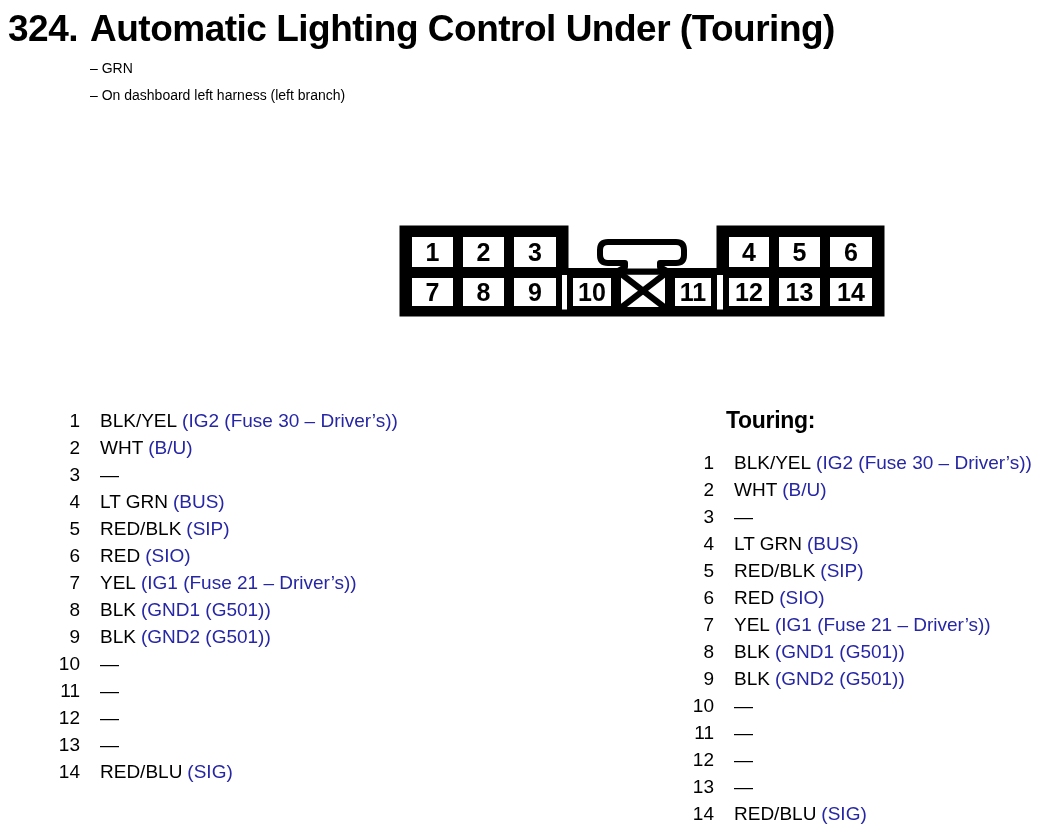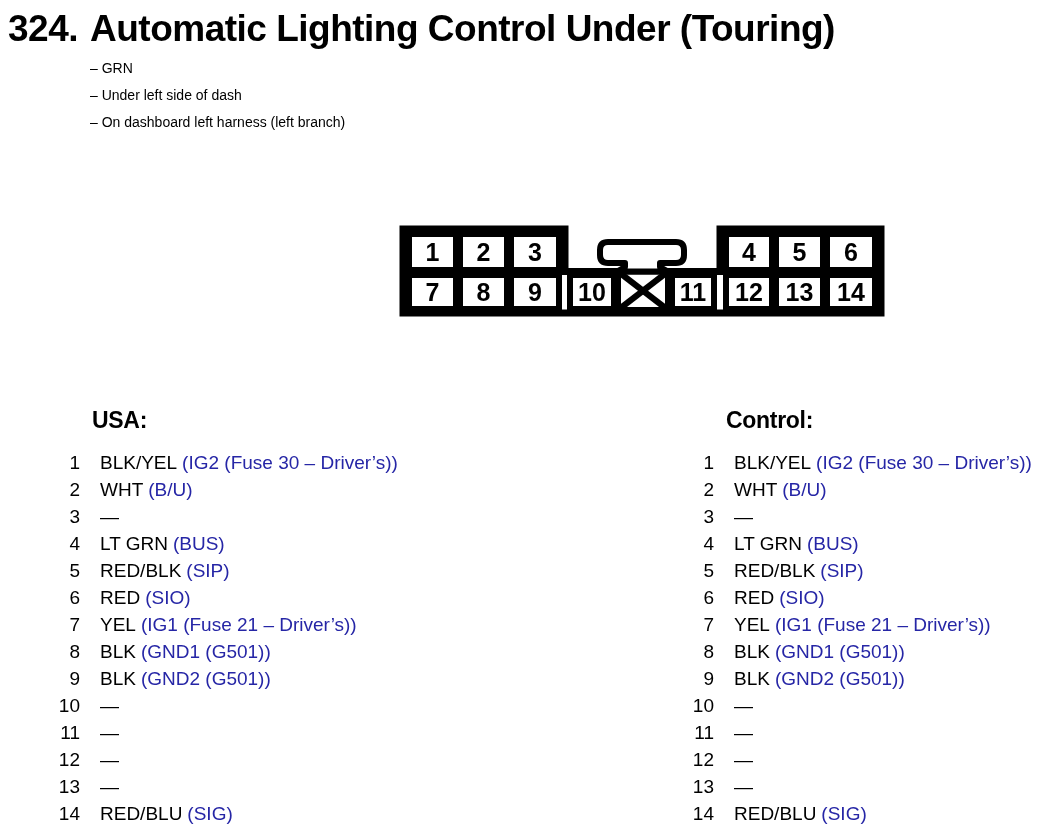--- a/index.html
+++ b/index.html
@@ -56,21 +56,20 @@
 </head>
 <body style="--blue: #2626a6; --ink: #000000;">
 
 <div class="title-row">
   <span class="title-num">324.</span>
   <h1 class="title-text">Automatic Lighting Control Under (Touring)</h1>
 </div>
 
 <div class="notes">
   <div class="note">– GRN</div>
-  <div class="note">– Under left side of dash</div>
   <div class="note">– On dashboard left harness (left branch)</div>
 </div>
 
 <svg class="connector" viewBox="395 218 500 110">
 
   <path class="outline" d="M403,229 L565,229 L565,271.5 L720,271.5 L720,229 L881,229 L881,313 L403,313 Z"></path>
 
   <rect class="cell" x="409" y="234" width="47" height="36"></rect>
   <rect class="cell" x="460" y="234" width="47" height="36"></rect>
   <rect class="cell" x="511" y="234" width="48" height="36"></rect>
@@ -102,21 +101,20 @@
   <text x="483.5" y="301">8</text>
   <text x="535" y="301">9</text>
   <text x="592" y="301">10</text>
   <text x="693" y="301">11</text>
   <text x="749" y="301">12</text>
   <text x="799.5" y="301">13</text>
   <text x="851" y="301">14</text>
 </svg>
 
 <div class="pin-col" style="left:46px">
-  <div class="pin-header">USA:</div>
   <div class="pin-rows" id="usa-rows">
       <div class="pin-row">
         <span class="pin-num">1</span>
         <span class="pin-body"><span class="wire">BLK/YEL</span><span class="sig">(IG2 (Fuse 30 – Driver’s))</span></span>
       </div>
       <div class="pin-row">
         <span class="pin-num">2</span>
         <span class="pin-body"><span class="wire">WHT</span><span class="sig">(B/U)</span></span>
       </div>
       <div class="pin-row">
@@ -164,21 +162,21 @@
         <span class="pin-body"><span class="wire">—</span></span>
       </div>
       <div class="pin-row">
         <span class="pin-num">14</span>
         <span class="pin-body"><span class="wire">RED/BLU</span><span class="sig">(SIG)</span></span>
       </div>
     </div>
 </div>
 
 <div class="pin-col" style="left:680px">
-  <div class="pin-header">Control:</div>
+  <div class="pin-header">Touring:</div>
   <div class="pin-rows" id="canada-rows">
       <div class="pin-row">
         <span class="pin-num">1</span>
         <span class="pin-body"><span class="wire">BLK/YEL</span><span class="sig">(IG2 (Fuse 30 – Driver’s))</span></span>
       </div>
       <div class="pin-row">
         <span class="pin-num">2</span>
         <span class="pin-body"><span class="wire">WHT</span><span class="sig">(B/U)</span></span>
       </div>
       <div class="pin-row">

